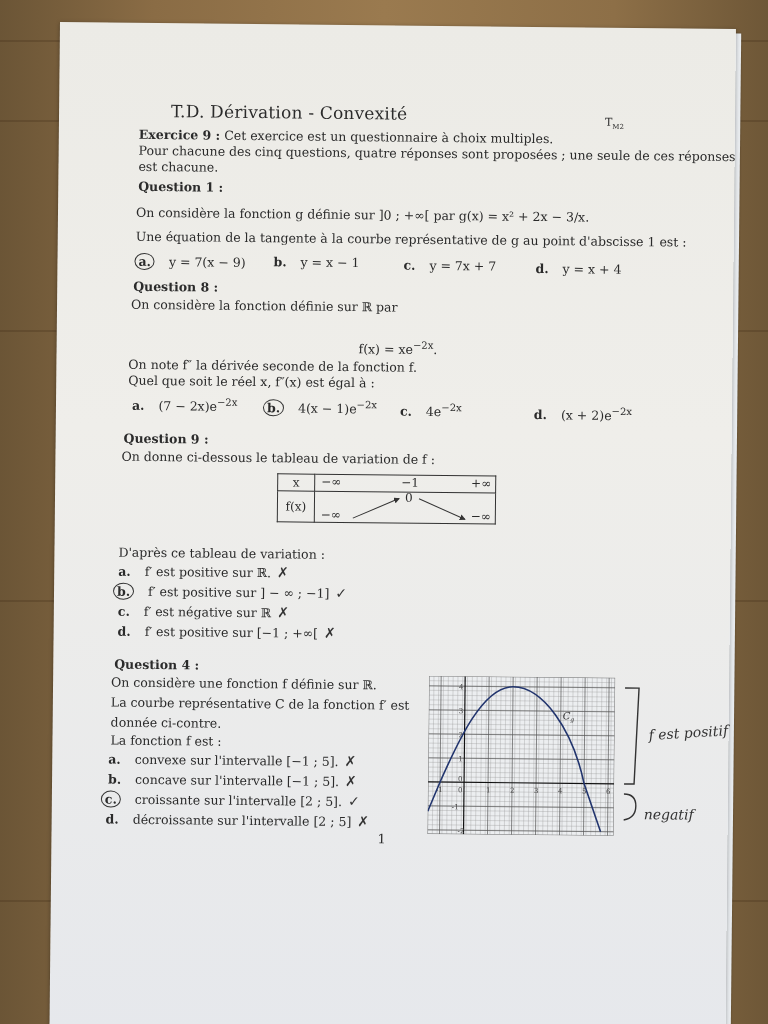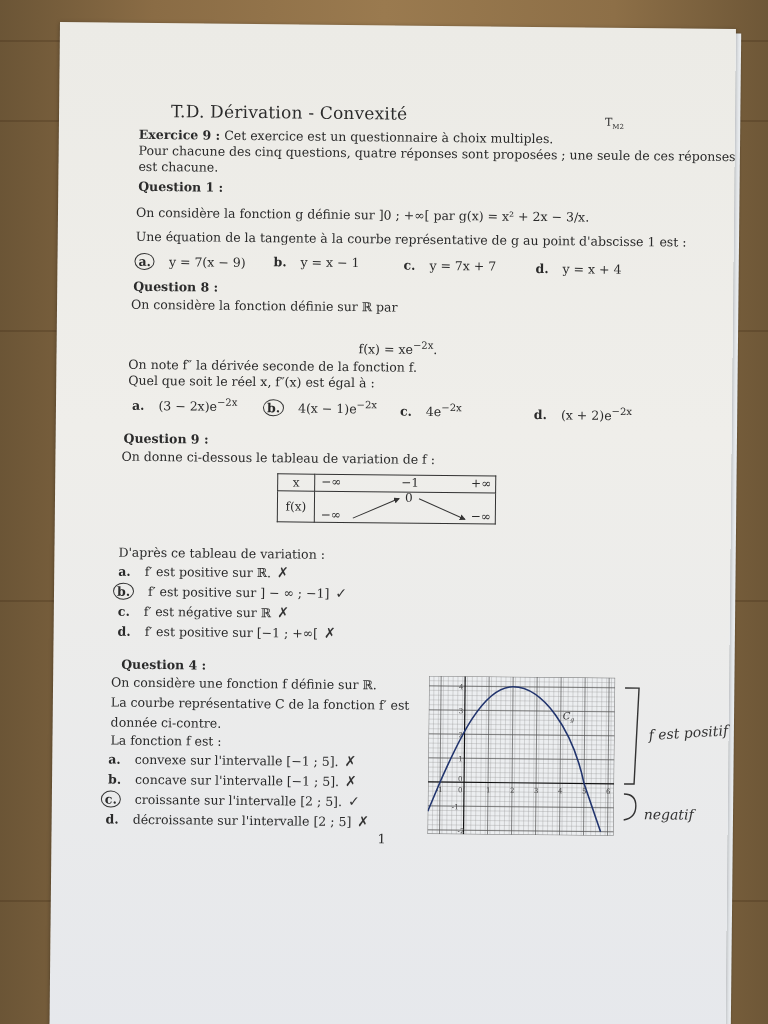--- a/index.html
+++ b/index.html
@@ -70,21 +70,21 @@
   <div class="abs opt" style="left:82px; top:230px;"><span class="letter circled">a.</span><span>y = 7(x − 9)</span></div>
   <div class="abs opt" style="left:216px; top:230px;"><span class="letter">b.</span><span>y = x − 1</span></div>
   <div class="abs opt" style="left:346px; top:232px;"><span class="letter">c.</span><span>y = 7x + 7</span></div>
   <div class="abs opt" style="left:478px; top:234px;"><span class="letter">d.</span><span>y = x + 4</span></div>
 
   <div class="abs txt bold" style="left:76px; top:256px;">Question 8 :</div>
   <div class="abs txt" style="left:74px; top:274px;">On considère la fonction définie sur ℝ par</div>
   <div class="abs txt" style="left:302px; top:312px;"><span>f(x) = xe</span><sup>−2x</sup>.</div>
   <div class="abs txt" style="left:72px; top:334px;">On note f″ la dérivée seconde de la fonction f.</div>
   <div class="abs txt" style="left:72px; top:350px;">Quel que soit le réel x, f″(x) est égal à :</div>
-  <div class="abs opt" style="left:76px; top:373px;"><span class="letter">a.</span><span>(3 − 2x)e</span><sup>−2x</sup></div>
+  <div class="abs opt" style="left:76px; top:373px;"><span class="letter">a.</span><span>(7 − 2x)e</span><sup>−2x</sup></div>
   <div class="abs opt" style="left:212px; top:374px;"><span class="letter circled">b.</span><span>4(x − 1)e</span><sup>−2x</sup></div>
   <div class="abs opt" style="left:344px; top:376px;"><span class="letter">c.</span><span>4e</span><sup>−2x</sup></div>
   <div class="abs opt" style="left:478px; top:378px;"><span class="letter">d.</span><span>(x + 2)e</span><sup>−2x</sup></div>
 
   <div class="abs txt bold" style="left:68px; top:408px;">Question 9 :</div>
   <div class="abs txt" style="left:66px; top:426px;">On donne ci-dessous le tableau de variation de f :</div>
 
   <table class="var">
     <tbody>
         <tr>
@@ -114,21 +114,21 @@
     </tr>
   </tbody>
     </table>
 
   <div class="abs txt" style="left:64px; top:522px;">D'après ce tableau de variation :</div>
   <div class="abs opt" style="left:64px; top:540px;"><span class="letter">a.</span><span>f′ est positive sur ℝ.</span><span class="mark">✗</span></div>
   <div class="abs opt" style="left:64px; top:560px;"><span class="letter circled">b.</span><span>f′ est positive sur ] − ∞ ; −1]</span><span class="mark">✓</span></div>
   <div class="abs opt" style="left:64px; top:580px;"><span class="letter">c.</span><span>f′ est négative sur ℝ</span><span class="mark">✗</span></div>
   <div class="abs opt" style="left:64px; top:600px;"><span class="letter">d.</span><span>f′ est positive sur [−1 ; +∞[</span><span class="mark">✗</span></div>
 
-  <div class="abs txt bold" style="left:68px; top:634px;">Question 4 :</div>
+  <div class="abs txt bold" style="left:61px; top:634px;">Question 4 :</div>
   <div class="abs txt" style="left:58px; top:652px;">On considère une fonction f définie sur ℝ.</div>
   <div class="abs txt" style="left:58px; top:672px;">La courbe représentative C de la fonction f′ est</div>
   <div class="abs txt" style="left:58px; top:692px;">donnée ci-contre.</div>
   <div class="abs txt" style="left:58px; top:710px;">La fonction f est :</div>
   <div class="abs opt" style="left:56px; top:728px;"><span class="letter">a.</span><span>convexe sur l'intervalle [−1 ; 5].</span><span class="mark">✗</span></div>
   <div class="abs opt" style="left:56px; top:748px;"><span class="letter">b.</span><span>concave sur l'intervalle [−1 ; 5].</span><span class="mark">✗</span></div>
   <div class="abs opt" style="left:54px; top:768px;"><span class="letter circled">c.</span><span>croissante sur l'intervalle [2 ; 5].</span><span class="mark">✓</span></div>
   <div class="abs opt" style="left:54px; top:788px;"><span class="letter">d.</span><span>décroissante sur l'intervalle [2 ; 5]</span><span class="mark">✗</span></div>
 
   <svg class="graph" width="186" height="158" viewBox="0 0 186 158">

